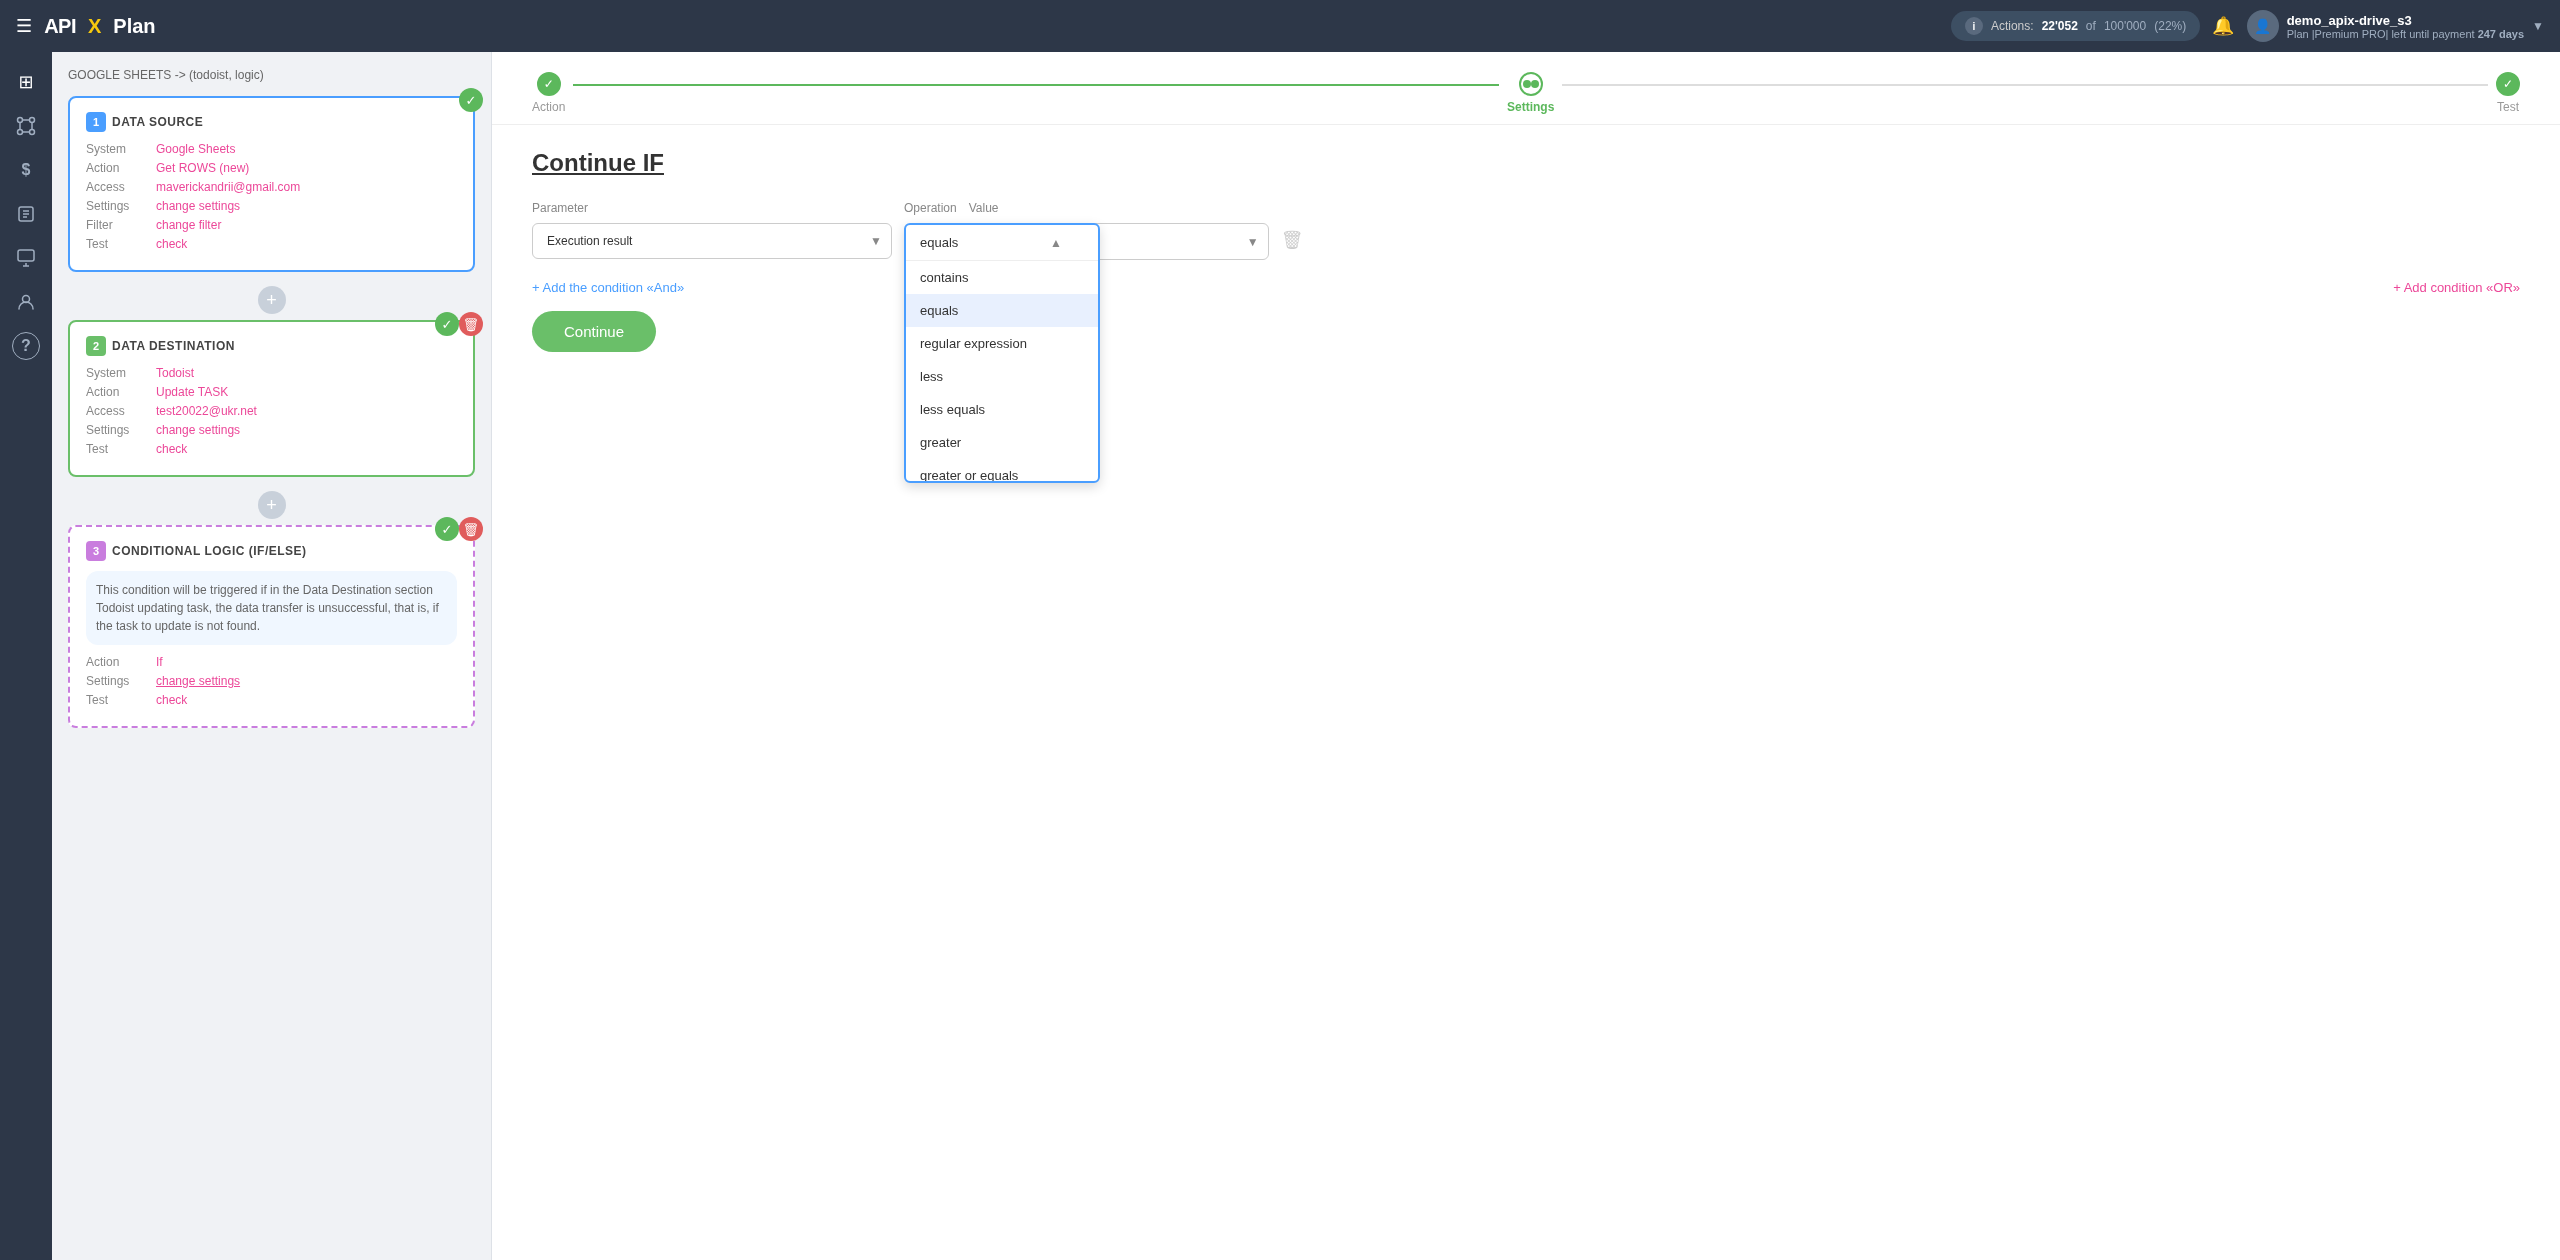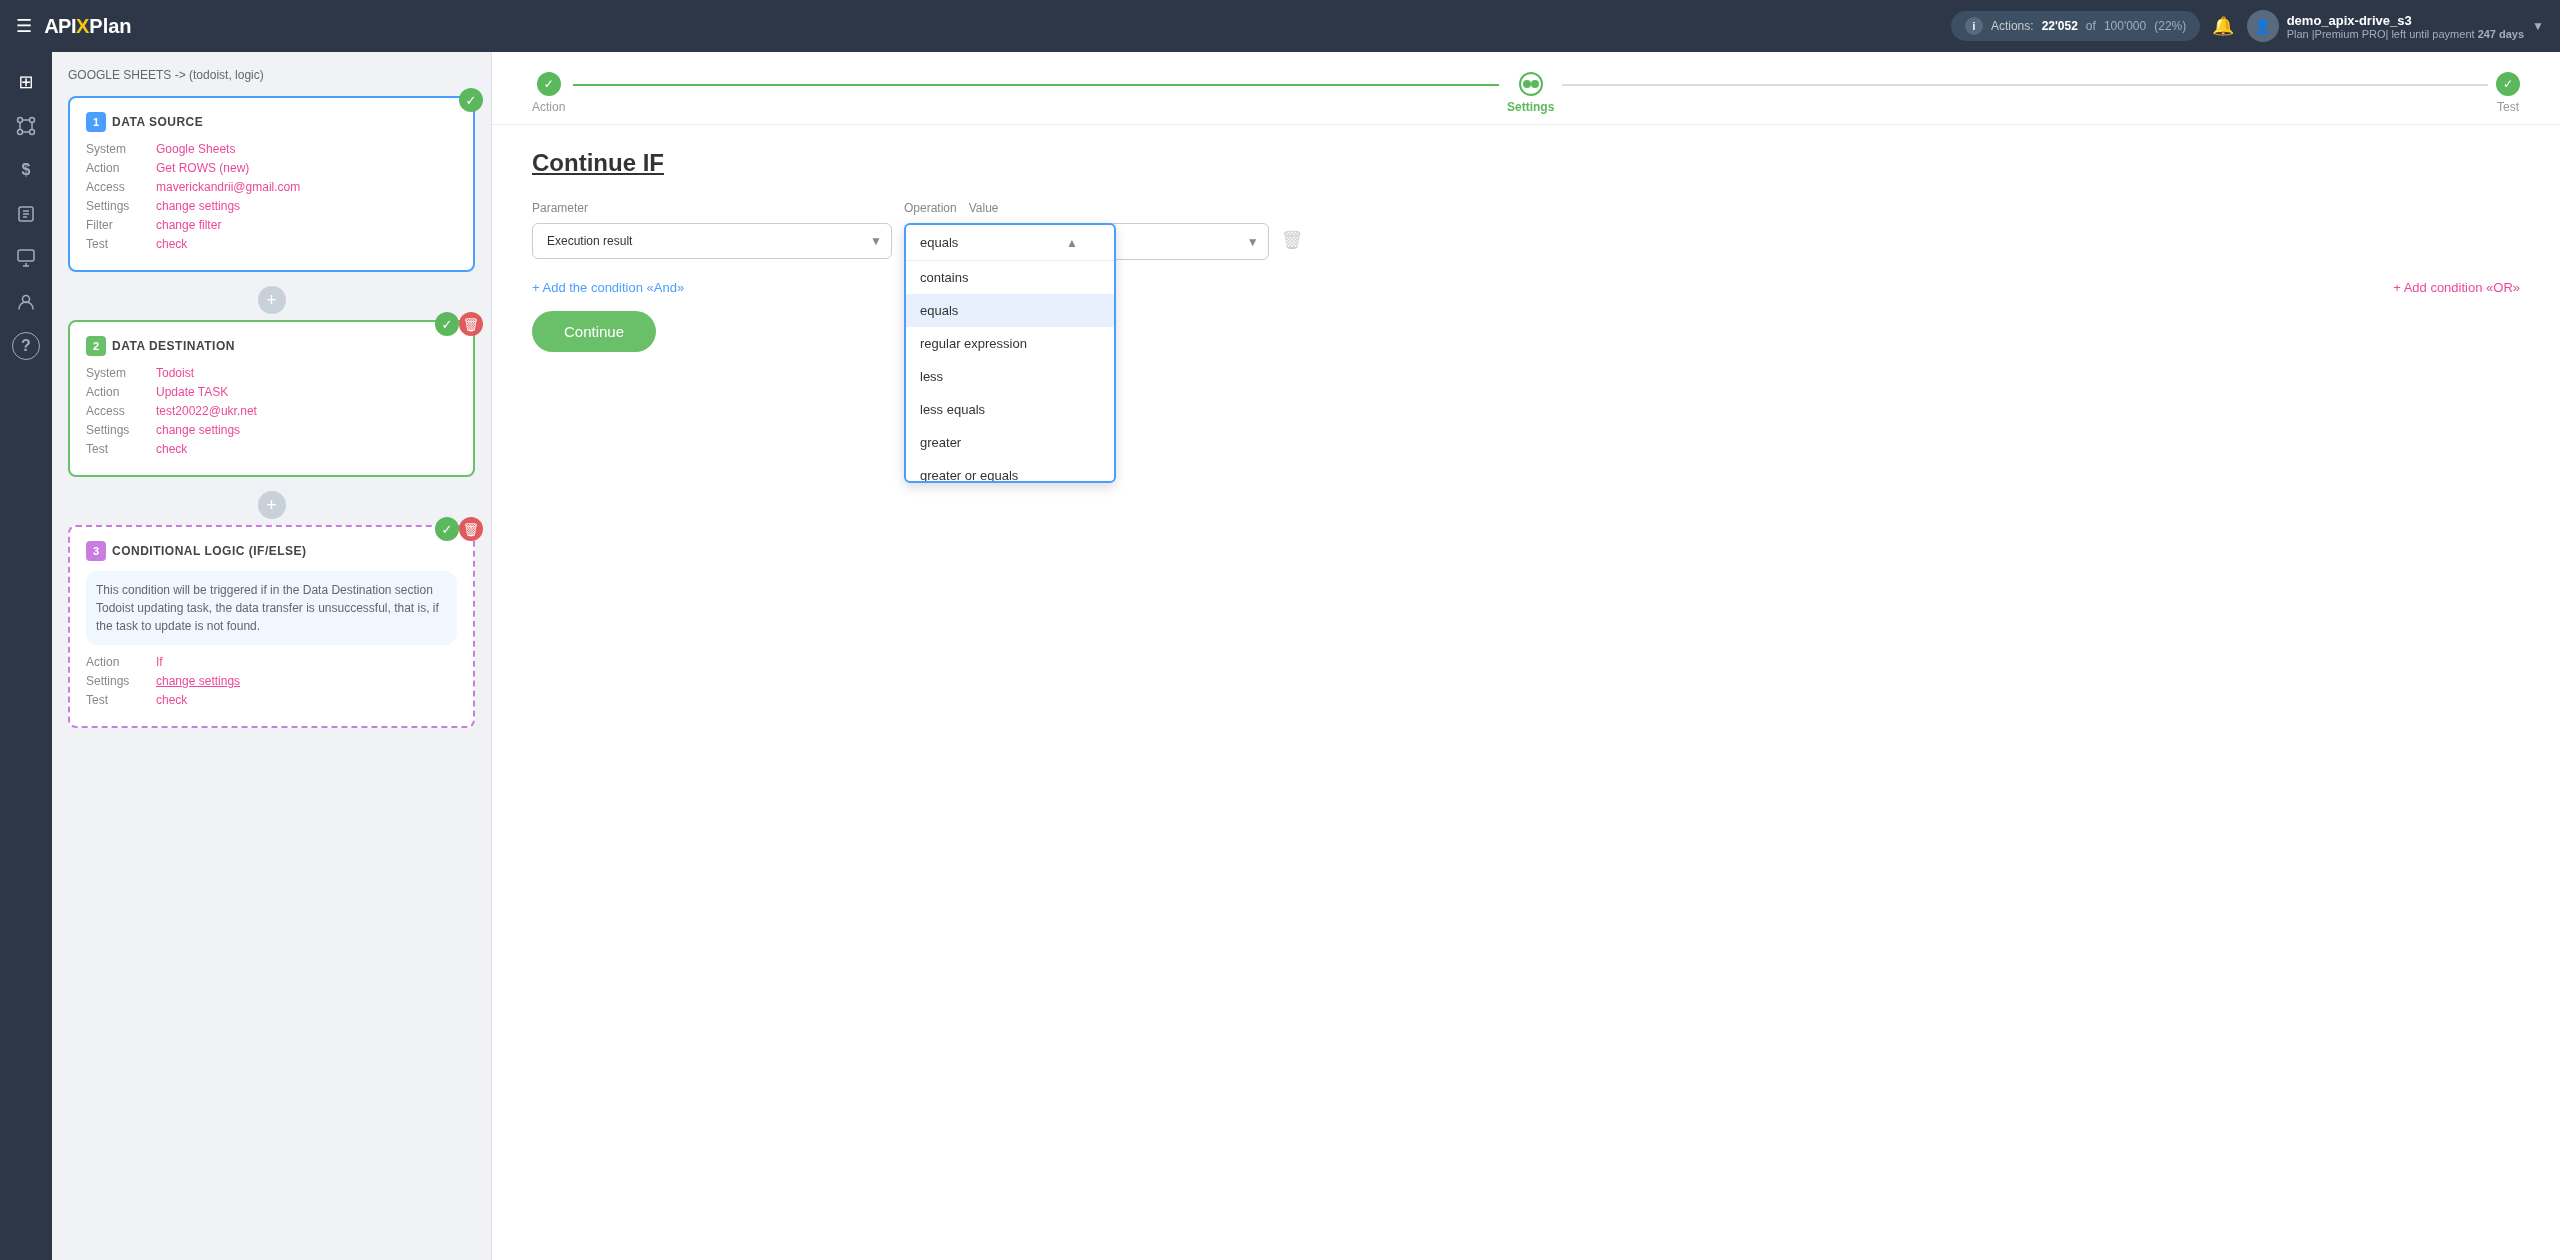--- a/index.html
+++ b/index.html
@@ -1,21 +1,21 @@
 <!DOCTYPE html>
 <html><head>
   <meta charset="utf-8">
   <style>
     * { box-sizing: border-box; margin: 0; padding: 0; }
     body { font-family: -apple-system, BlinkMacSystemFont, 'Segoe UI', sans-serif; font-size: 13px; background: #f0f2f5; color: #333; display: flex; flex-direction: column; height: 100vh; overflow: hidden; }
 
     
     .header { background: #2d3748; display: flex; align-items: center; padding: 0 16px; height: 52px; flex-shrink: 0; gap: 12px; }
     .header-menu-icon { color: #fff; font-size: 18px; cursor: pointer; }
-    .header-logo { display: flex; align-items: center; gap: 0; }
+    .header-logo { display: flex; align-items: center; gap: 12px; }
     .logo-api { color: #fff; font-weight: 700; font-size: 20px; letter-spacing: -0.5px; }
     .logo-x { color: #f6c90e; font-weight: 700; font-size: 20px; }
     .logo-drive { color: #fff; font-weight: 700; font-size: 20px; }
     .header-spacer { flex: 1; }
     .header-actions-info { background: #3d4f63; border-radius: 20px; padding: 6px 14px; display: flex; align-items: center; gap: 8px; color: #ccc; font-size: 12px; }
     .header-actions-info .info-icon { width: 18px; height: 18px; border-radius: 50%; background: #5a6a7e; display: flex; align-items: center; justify-content: center; color: #fff; font-size: 10px; font-weight: bold; }
     .header-actions-info .count { color: #fff; font-weight: 600; }
     .header-actions-info .of-total { color: #a0aec0; }
     .header-bell { color: #a0aec0; font-size: 18px; cursor: pointer; position: relative; }
     .header-user { display: flex; align-items: center; gap: 8px; color: #fff; font-size: 13px; cursor: pointer; }
@@ -85,21 +85,21 @@
     .condition-col-label { font-size: 12px; color: #888; margin-bottom: 4px; }
 
     
     .dropdown-wrapper { position: relative; }
     .dropdown-select { appearance: none; border: 1px solid #ccc; border-radius: 6px; padding: 10px 36px 10px 14px; font-size: 12px; color: #333; cursor: pointer; background: #fff; outline: none; }
     .dropdown-select.parameter { width: 360px; }
     .dropdown-arrow { position: absolute; right: 10px; top: 50%; transform: translateY(-50%); color: #888; pointer-events: none; font-size: 12px; }
 
     
     .operation-container { position: relative; }
-    .operation-dropdown-open { border: 2px solid #4a9eff; border-radius: 6px; background: #fff; position: absolute; top: 0; left: 0; width: 212px; z-index: 100; box-shadow: 0 4px 12px rgba(0,0,0,0.15); }
+    .operation-dropdown-open { border: 2px solid #4a9eff; border-radius: 6px; background: #fff; position: absolute; top: 0; left: 0; width: 196px; z-index: 100; box-shadow: 0 4px 12px rgba(0,0,0,0.15); }
     .operation-selected { padding: 10px 36px 10px 14px; font-size: 13px; color: #333; cursor: pointer; position: relative; display: flex; align-items: center; justify-content: space-between; border-bottom: 1px solid #eee; }
     .operation-selected .arrow-up { color: #888; font-size: 12px; }
     .operation-options { max-height: 220px; overflow-y: auto; }
     .operation-option { padding: 9px 14px; font-size: 13px; color: #333; cursor: pointer; }
     .operation-option.selected { background: #e8f0fe; color: #333; font-weight: 500; }
 
     
     .delete-icon { color: #ccc; font-size: 18px; cursor: pointer; margin-top: 28px; }
 
     

